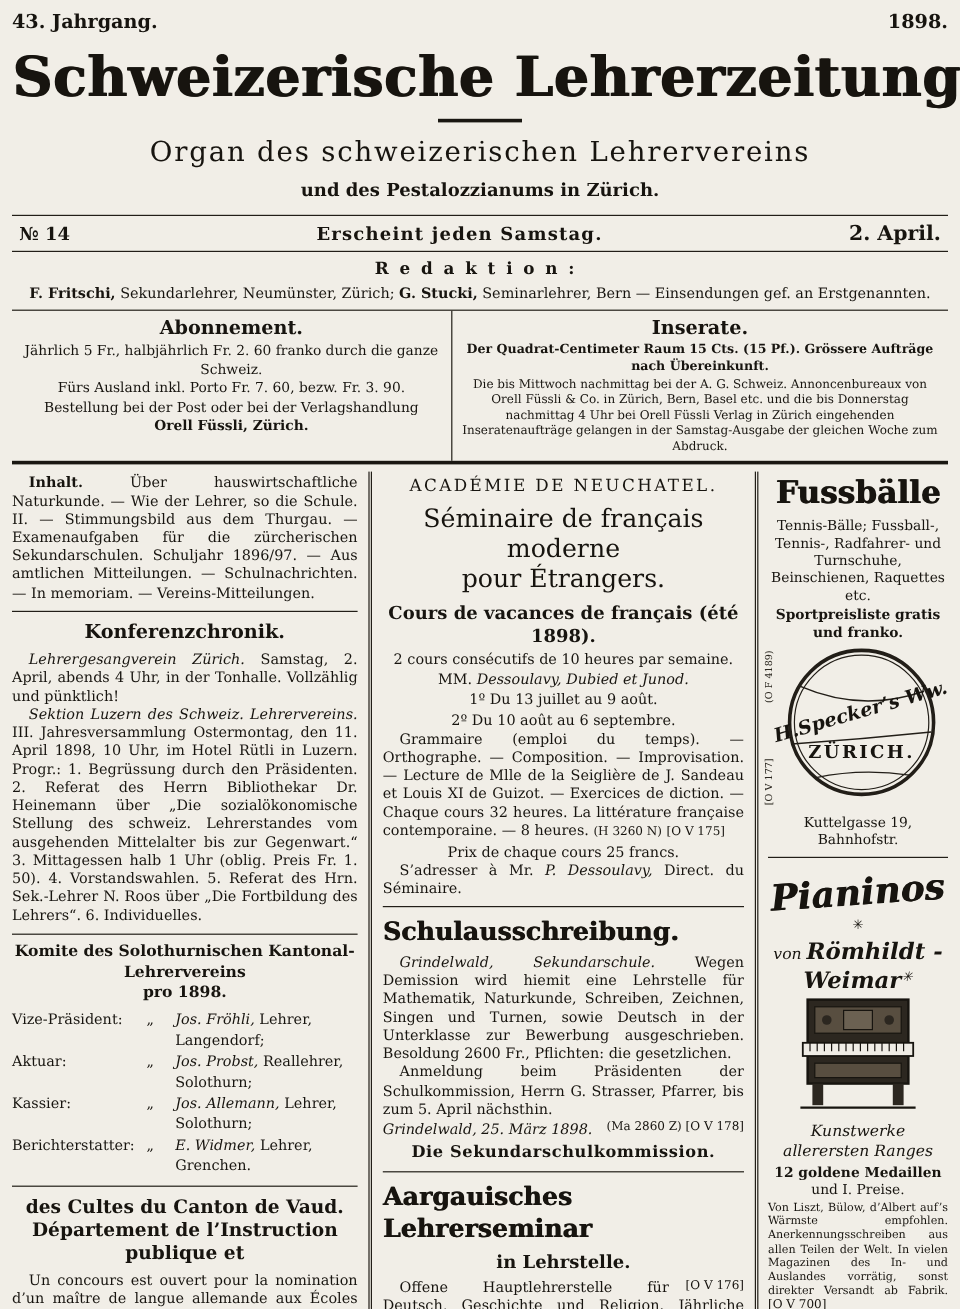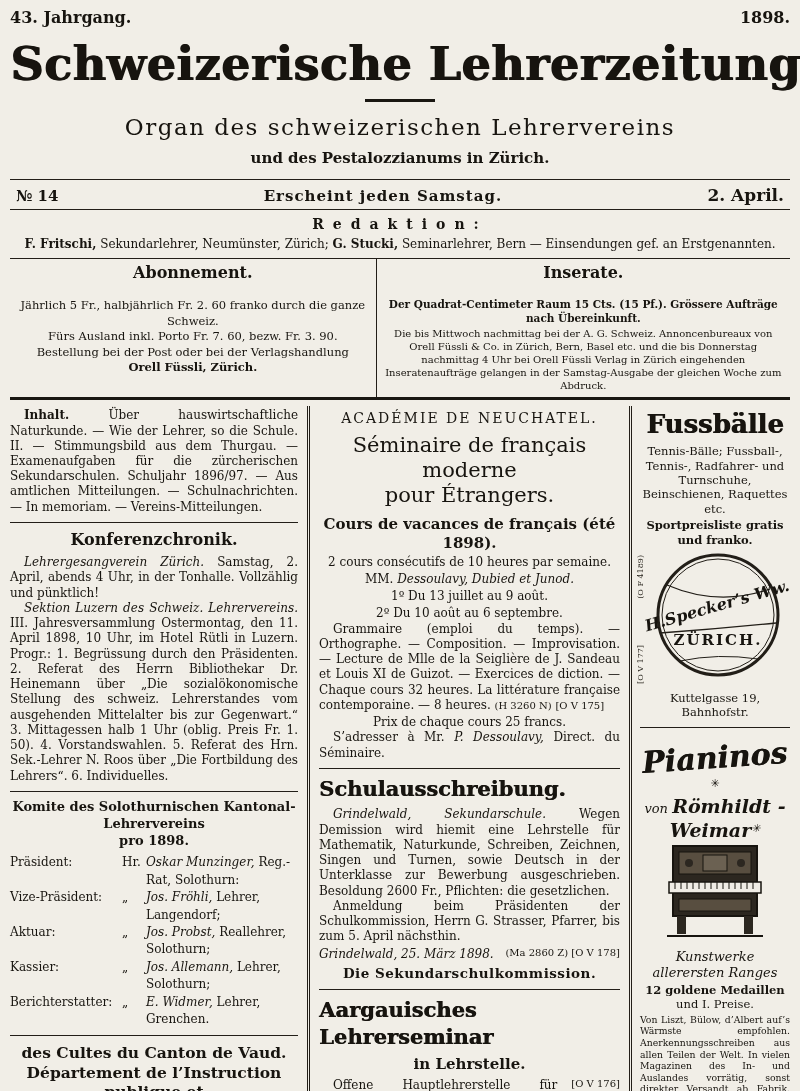--- a/index.html
+++ b/index.html
@@ -33,21 +33,21 @@
 
   
   .redaktion { border-bottom:1px solid #221e18; padding:6px 0 7px; text-align:center; }
   .red-heading { font-weight:bold; font-size:14px; letter-spacing:9px; }
   .red-text { font-size:12px; margin-top:5px; }
 
   
   .abo-row { display:flex; border-bottom:3px solid #1a1712; }
   .abo { width:47%; border-right:1px solid #221e18; padding:4px 10px 7px; text-align:center; }
   .ins { width:53%; padding:4px 8px 5px; text-align:center; }
-  .box-heading { font-weight:bold; font-size:16px; margin-bottom:16px; }
+  .box-heading { font-weight:bold; font-size:16px; margin-bottom:3px; }
   .abo-line { font-size:11.5px; line-height:1.35; }
   .ins-line1 { font-size:10.5px; font-weight:bold; line-height:1.3; }
   .ins-line2 { font-size:10px; line-height:1.3; margin-top:2px; }
 
   
   .columns { display:flex; margin-top:6px; align-items:stretch; }
   .col { font-size:12px; line-height:1.27; }
   .col1 { width:297px; padding:2px 9px 0 0; }
   .col2 { width:325px; padding:2px 9px 0 9px; border-left:3px double #221e18; border-right:3px double #221e18; }
   .col3 { flex:1; padding:2px 0 0 8px; text-align:center; }
@@ -146,25 +146,20 @@
 
       <div class="section-heading">Konferenzchronik.</div>
       <p class="p"><span class="italic">Lehrergesangverein Zürich.</span><span> Samstag, 2. April, abends 4 Uhr, in der Tonhalle. Vollzählig und pünktlich!</span></p>
       <p class="p"><span class="italic">Sektion Luzern des Schweiz. Lehrervereins.</span><span> III. Jahresversammlung Ostermontag, den 11. April 1898, 10 Uhr, im Hotel Rütli in Luzern. Progr.: 1. Begrüssung durch den Präsidenten. 2. Referat des Herrn Bibliothekar Dr. Heinemann über „Die sozialökonomische Stellung des schweiz. Lehrerstandes vom ausgehenden Mittelalter bis zur Gegenwart.“ 3. Mittagessen halb 1 Uhr (oblig. Preis Fr. 1. 50). 4. Vorstandswahlen. 5. Referat des Hrn. Sek.-Lehrer N. Roos über „Die Fortbildung des Lehrers“. 6. Individuelles.</span></p>
 
       <hr class="rule">
 
       <div class="komite-heading">
         <div>Komite des Solothurnischen Kantonal-Lehrervereins</div>
         <div>pro 1898.</div>
-      </div>
-      <div class="komite-row">
-        <span class="komite-role">Präsident:</span>
-        <span class="komite-pre">Hr.</span>
-        <span><span class="komite-name">Oskar Munzinger,</span><span> Reg.-Rat, Solothurn:</span></span>
       </div>
       <div class="komite-row">
         <span class="komite-role">Vize-Präsident:</span>
         <span class="komite-pre">„</span>
         <span><span class="komite-name">Jos. Fröhli,</span><span> Lehrer, Langendorf;</span></span>
       </div>
       <div class="komite-row">
         <span class="komite-role">Aktuar:</span>
         <span class="komite-pre">„</span>
         <span><span class="komite-name">Jos. Probst,</span><span> Reallehrer, Solothurn;</span></span>

